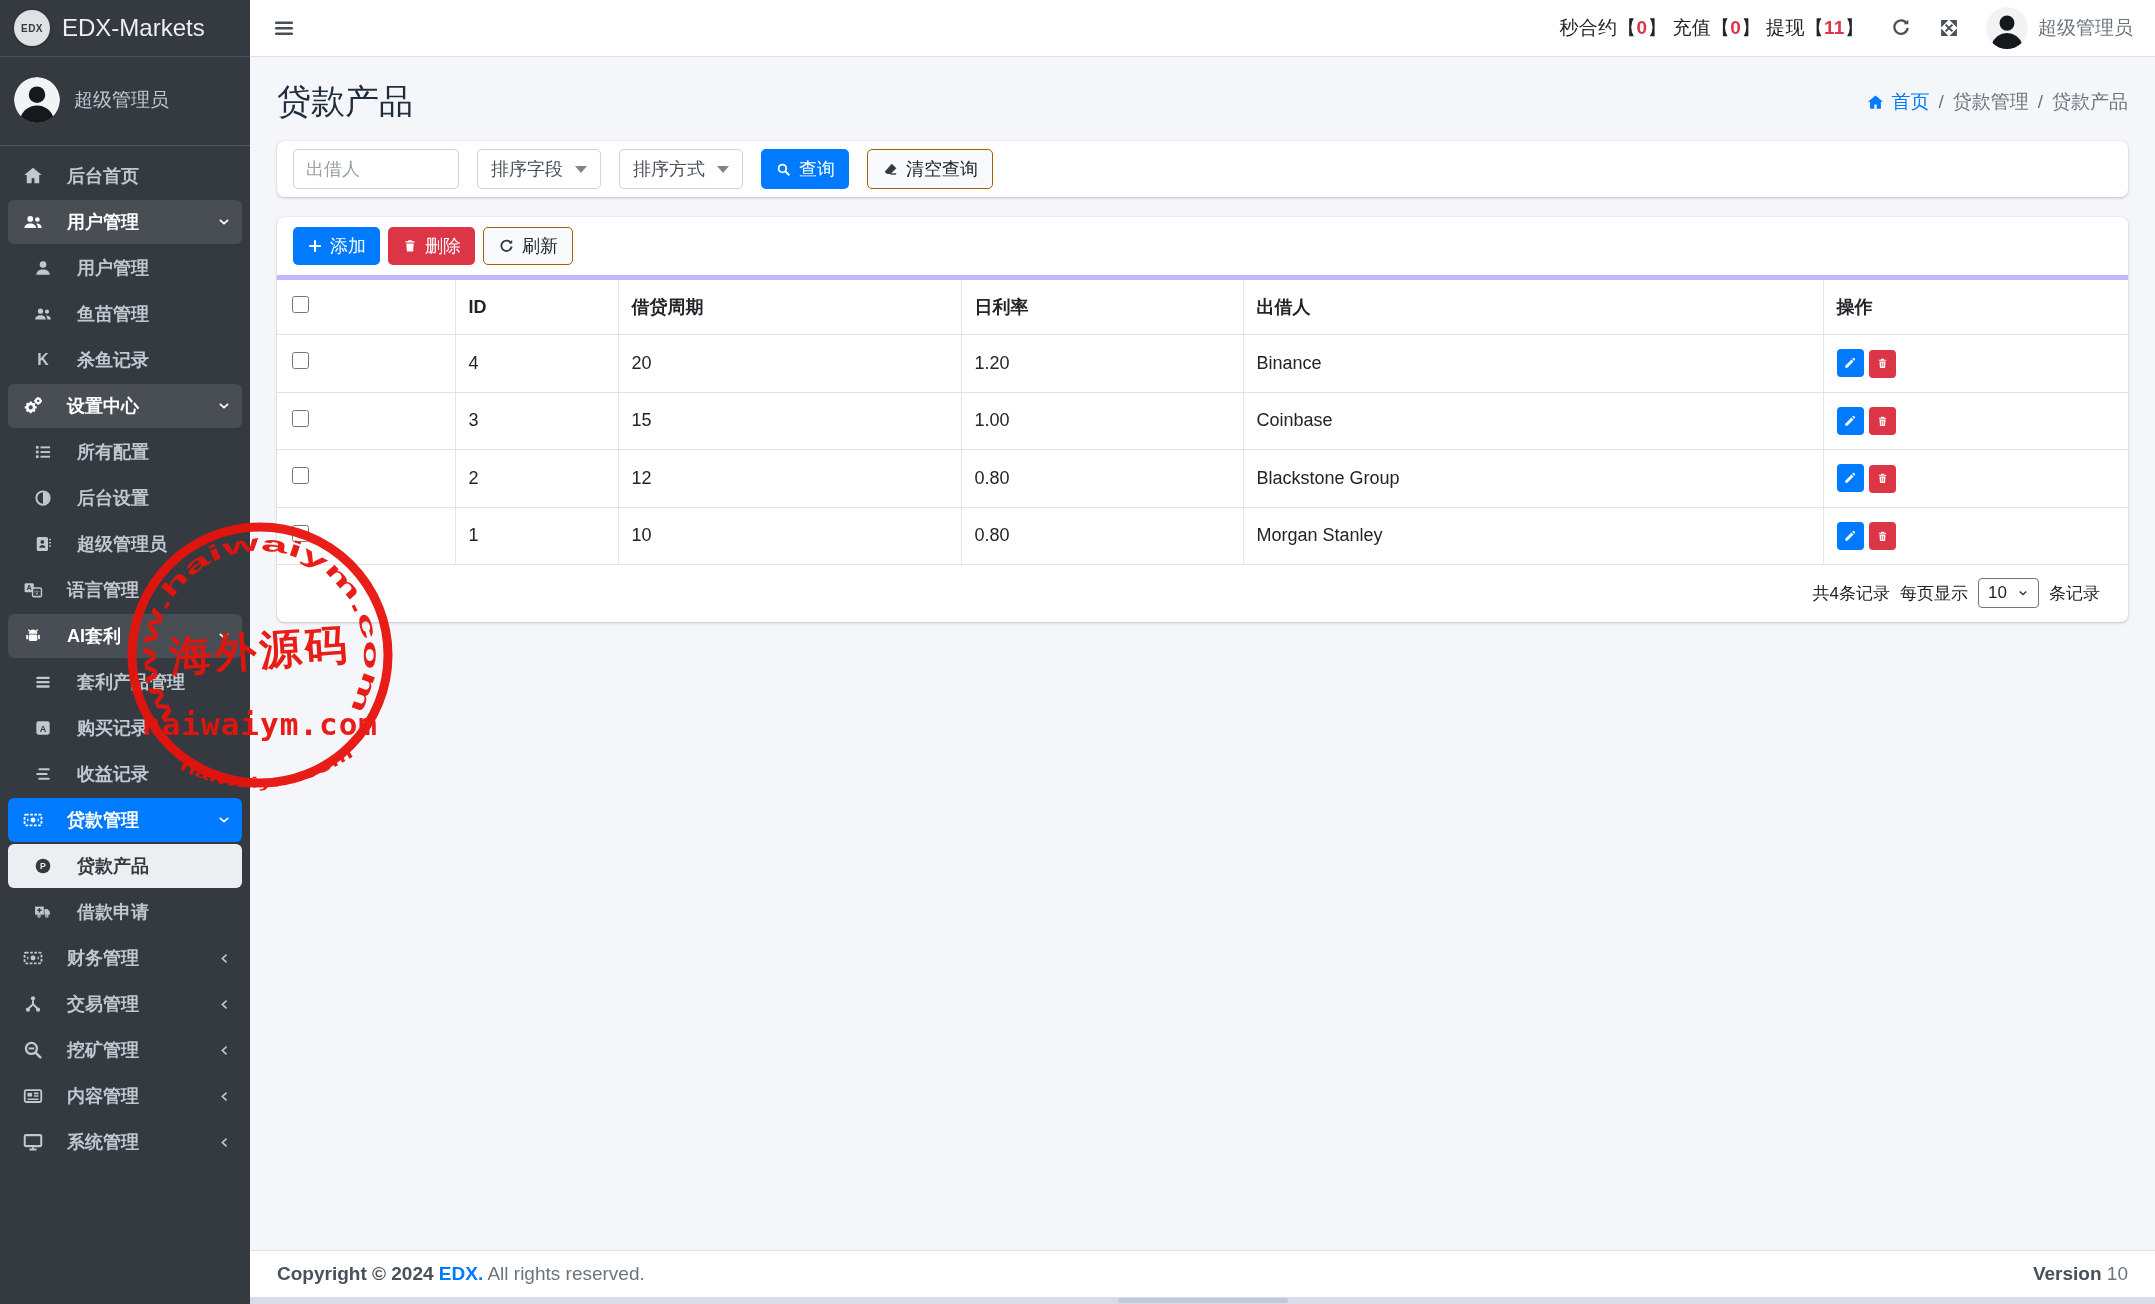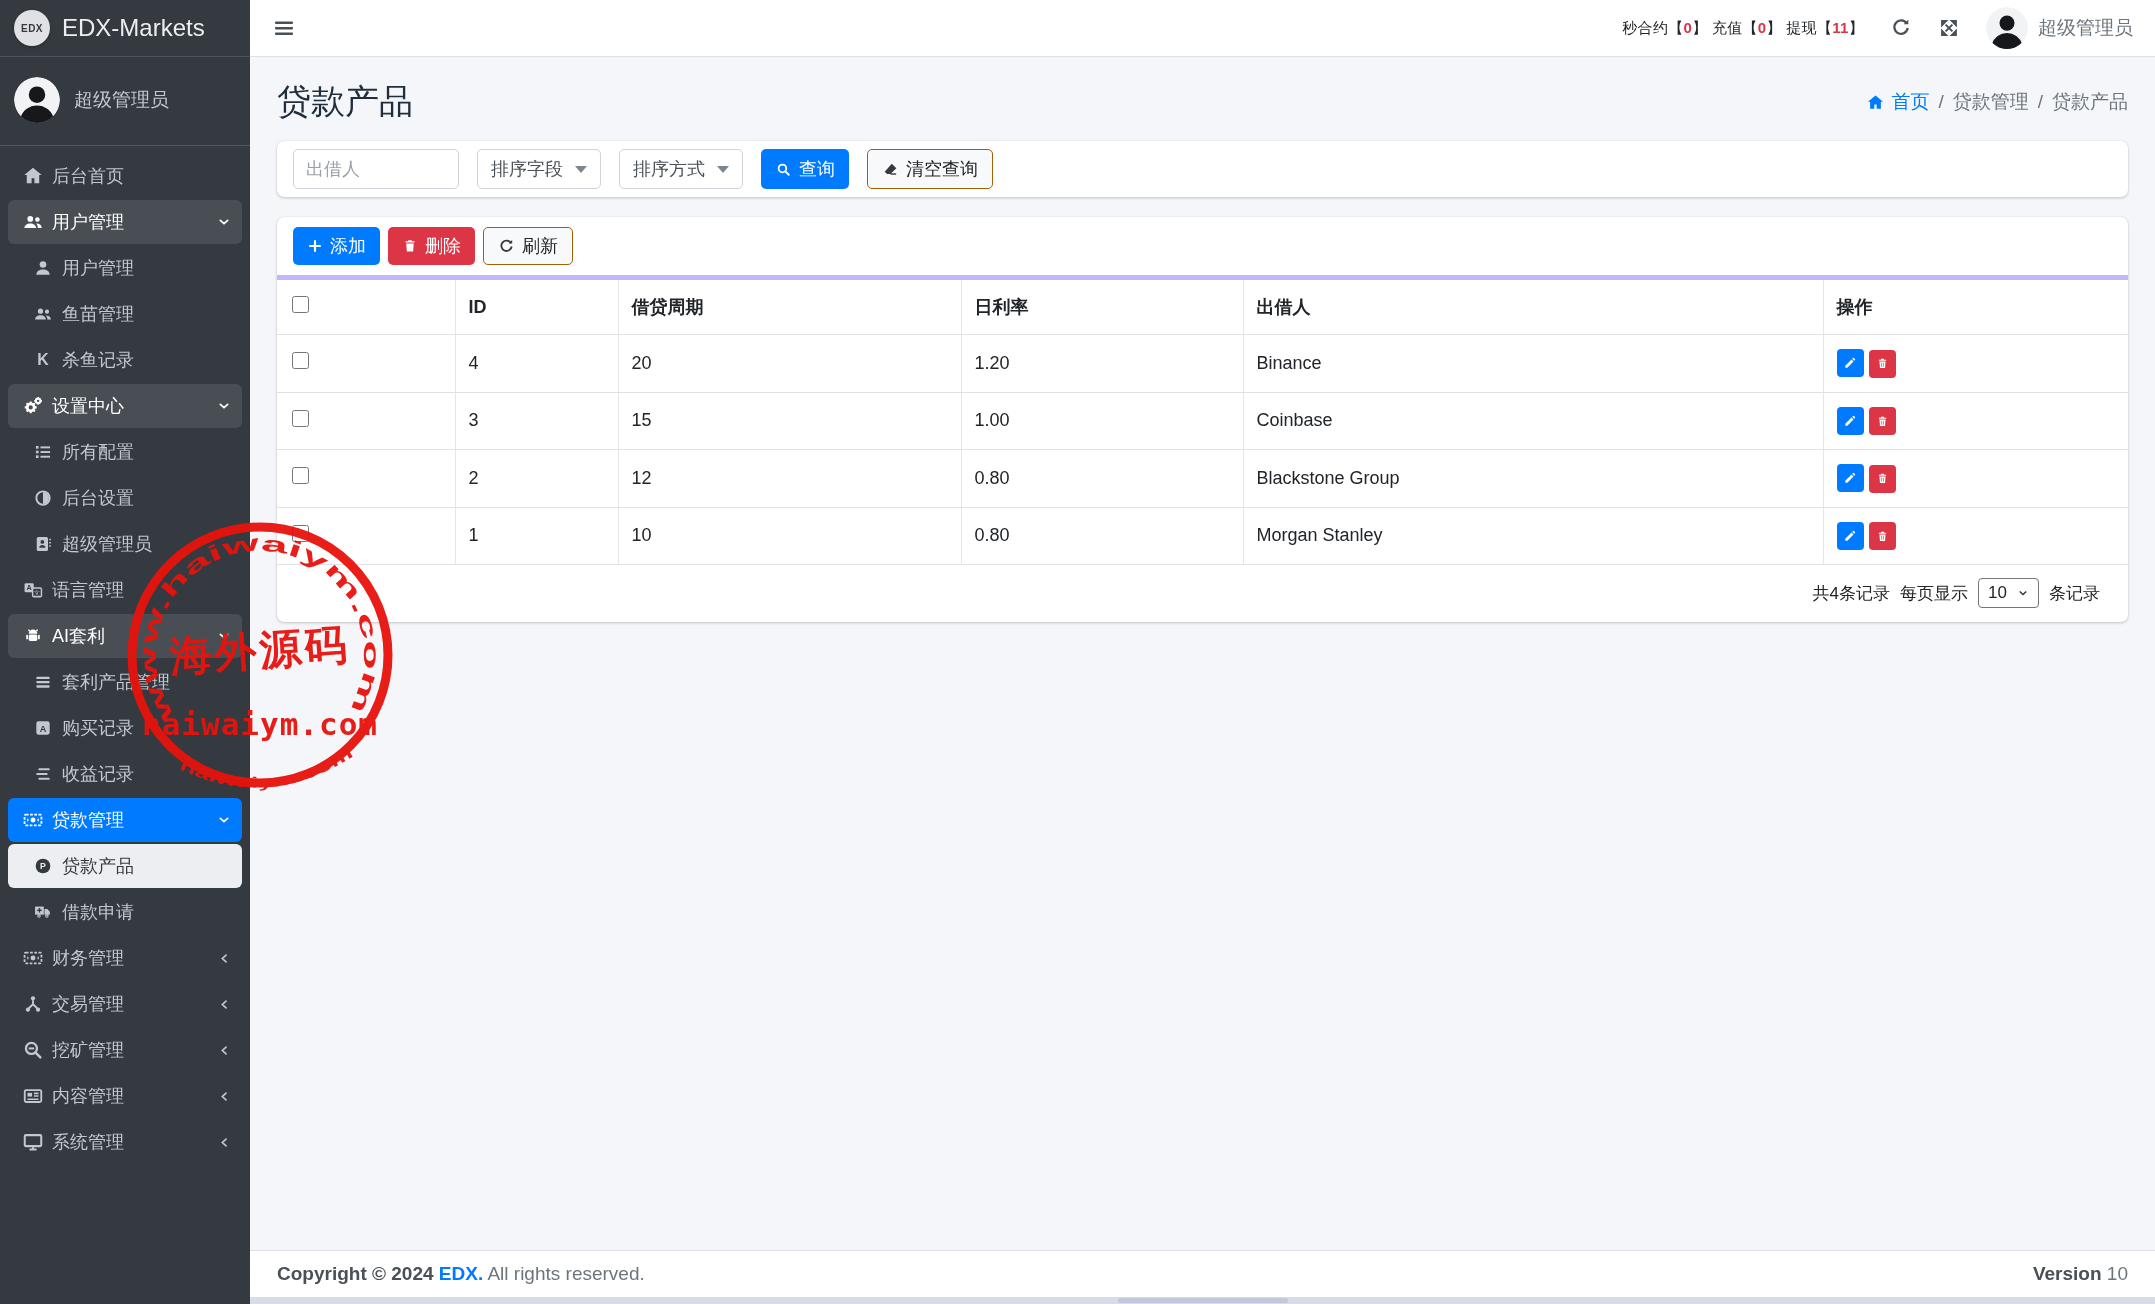--- a/index.html
+++ b/index.html
@@ -32,36 +32,36 @@
   }
   .user-panel .uname { font-size:19px; color:#c2c7d0; }
   .avatar { border-radius:50%; overflow:hidden; flex:none; }
   nav.menu { padding:8px; }
   .nav-item {
     display:flex; align-items:center; height:44px; border-radius:6px;
     padding:0 10px; margin-bottom:2px; cursor:pointer; color:#c2c7d0;
     font-size:18px;
   }
   .nav-item .ni { width:30px; min-width:30px; display:flex; justify-content:center; }
-  .nav-item .lbl { margin-left:4px; flex:1; white-space:nowrap; }
+  .nav-item .lbl { margin-left:19px; flex:1; white-space:nowrap;font-weight:bold; }
   .nav-item .chev { width:18px; display:flex; justify-content:flex-end; }
   .nav-item.open { background:rgba(255,255,255,.1); color:#fff; }
   .nav-item.active-main { background:#007bff; color:#fff; }
   .nav-item.sub { padding-left:20px; }
   .nav-item.active-sub { background:#eceef1; color:#343a40; font-weight:400; }
   svg.ic { display:block; }
 
   
   .main { flex:1; display:flex; flex-direction:column; height:1304px; min-width:0; }
   .navbar {
     height:57px; background:#fff; border-bottom:1px solid #dee2e6;
     display:flex; align-items:center; padding:0 22px; flex:none;
   }
   .nav-right { margin-left:auto; display:flex; align-items:center; gap:26px; }
-  .stats { font-size:15px; color:#212529; letter-spacing:.3px; }
+  .stats { font-size:19px; color:#212529; letter-spacing:.3px; }
   .stats .num { color:#dc3545; font-weight:bold; }
   .icon-btn { display:flex; align-items:center; cursor:pointer; }
   .nav-user { display:flex; align-items:center; gap:10px; cursor:pointer; }
   .nav-user .nm { color:#6c757d; font-size:19px; }
 
   .content { flex:1; background:#f4f6f9; overflow:hidden; position:relative; }
   .content-header {
     display:flex; align-items:center; justify-content:space-between;
     padding:22px 27px 16px;
   }

